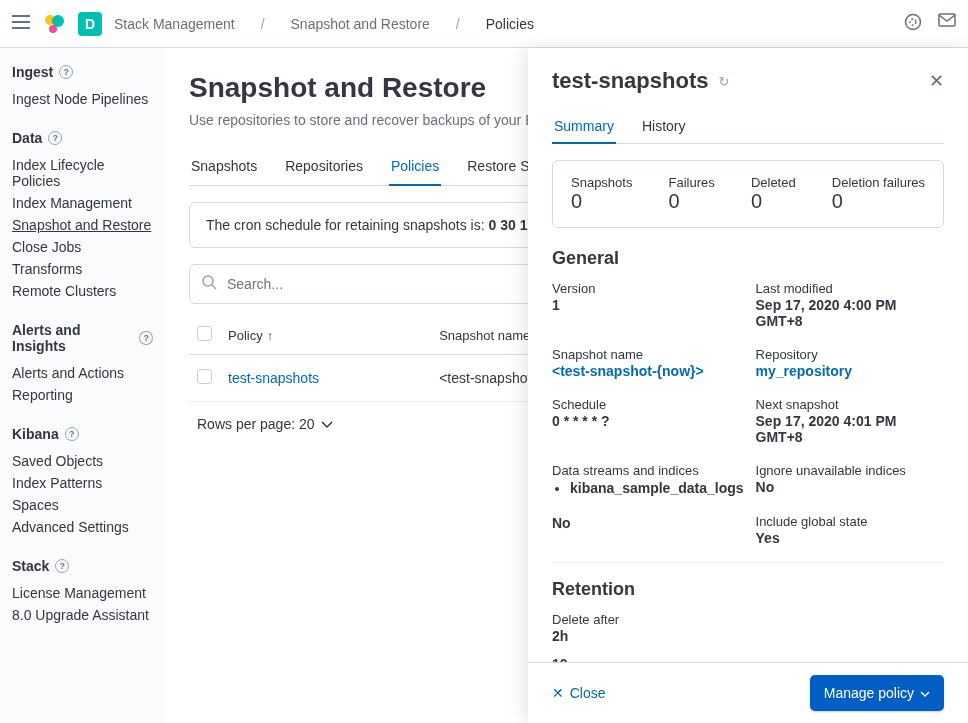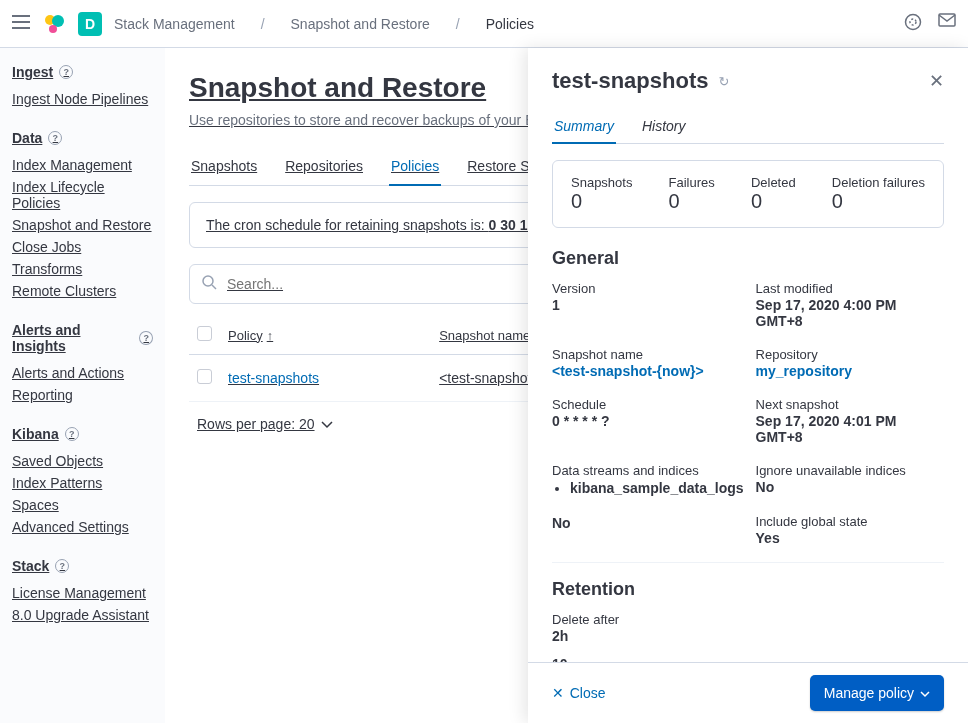--- a/index.html
+++ b/index.html
@@ -7,21 +7,21 @@
   .topbar { display: flex; align-items: center; height: 48px; border-bottom: 1px solid #d3dae6; padding: 0 12px; gap: 12px; }
   .hamburger { cursor: pointer; }
   .logo { width: 24px; height: 24px; }
   .badge-d { width: 24px; height: 24px; background: #00bfb3; color: #fff; border-radius: 4px; display: flex; align-items: center; justify-content: center; font-weight: 600; }
   .breadcrumbs { display: flex; gap: 26px; color: #69707d; text-align: right; }
   .breadcrumbs .sep { color: #98a2b3; }
   .breadcrumbs .current { color: #343741; font-weight: 500; }
   .topright { margin-left: auto; display: flex; gap: 16px; }
   .icon-btn { cursor: pointer; color: #69707d; }
   
-  .layout { display: flex; height: calc(100vh - 48px); text-decoration: underline; }
+  .layout { display: flex; height: calc(100vh - 48px); }
   .sidebar { width: 165px; padding: 16px 12px; overflow-y: auto; background: #fafbfd; }
   .sidebar h3 { font-size: 14px; font-weight: 700; display: flex; align-items: center; gap: 6px; margin-top: 20px; margin-bottom: 8px; }
   .sidebar h3:first-child { margin-top: 0; }
   .info-icon { width: 14px; height: 14px; border: 1px solid #98a2b3; border-radius: 50%; display: inline-flex; align-items: center; justify-content: center; font-size: 9px; color: #69707d; }
   .sidebar a { display: block; color: #343741; text-decoration: none; padding: 3px 0; font-size: 14px; }
   .sidebar a.active { text-decoration: underline; font-weight: 500; }
   
   .main { flex: 1; padding: 24px; overflow-y: auto; position: relative; background: #fff; }
   .main h1 { font-size: 28px; font-weight: 700; margin-bottom: 8px; }
   .main .subtitle { color: #69707d; margin-bottom: 20px; }
@@ -38,21 +38,21 @@
   td { padding: 14px 8px; border-bottom: 1px solid #eef2f7; vertical-align: middle; }
   .policy-link { color: #006bb4; cursor: pointer; }
   .checkbox { width: 15px; height: 15px; border: 1px solid #c9cdd6; border-radius: 3px; display: inline-block; }
   .pager { padding: 14px 8px; display: flex; align-items: center; gap: 6px; }
   
   .flyout { position: fixed; right: 0; top: 48px; bottom: 0; width: 440px; background: #fff; box-shadow: -4px 0 16px rgba(0,0,0,0.1); display: flex; flex-direction: column; }
   .fly-body { flex: 1; overflow-y: auto; padding: 20px 24px; }
   .fly-header { display: flex; align-items: center; gap: 10px; margin-bottom: 16px; }
   .fly-header h2 { font-size: 22px; font-weight: 700; }
   .close-x { margin-left: auto; cursor: pointer; font-size: 18px; color: #69707d; }
-  .fly-tabs { display: flex; gap: 24px; border-bottom: 1px solid #d3dae6; margin-bottom: 16px; font-style: italic; }
+  .fly-tabs { display: flex; gap: 24px; border-bottom: 1px solid #d3dae6; margin-bottom: 16px; }
   .fly-tabs .ftab { padding: 8px 2px; cursor: pointer; }
   .fly-tabs .ftab.active { color: #006bb4; border-bottom: 2px solid #006bb4; font-weight: 500; margin-bottom: -1px; }
   .stats { border: 1px solid #d3dae6; border-radius: 6px; padding: 14px 18px; display: flex; justify-content: space-between; margin-bottom: 20px; }
   .stat .label { font-size: 13px; color: #343741; }
   .stat .val { font-size: 20px; font-weight: 400; }
   .section-title { font-size: 18px; font-weight: 700; margin-bottom: 12px; margin-top: 8px; }
   .grid2 { display: grid; grid-template-columns: 1fr 1fr; gap: 18px 12px; margin-bottom: 16px; }
   .field .flabel { font-size: 13px; color: #343741; }
   .field .fval { font-size: 14px; font-weight: 600; margin-top: 1px; }
   .field .fval.link { color: #006bb4; font-weight: 600; }
@@ -101,22 +101,22 @@
         </svg>
     </span>
   </div>
 </div>
 
 <div class="layout">
   <div class="sidebar" id="sidebar">
       <h3>Ingest <span class="info-icon">?</span></h3>
       <a>Ingest Node Pipelines</a>
       <h3>Data <span class="info-icon">?</span></h3>
+      <a>Index Lifecycle Policies</a>
       <a>Index Management</a>
-      <a>Index Lifecycle Policies</a>
       <a class="active">Snapshot and Restore</a>
       <a>Close Jobs</a>
       <a>Transforms</a>
       <a>Remote Clusters</a>
       <h3>Alerts and Insights <span class="info-icon">?</span></h3>
       <a>Alerts and Actions</a>
       <a>Reporting</a>
       <h3>Kibana <span class="info-icon">?</span></h3>
       <a>Saved Objects</a>
       <a>Index Patterns</a>

